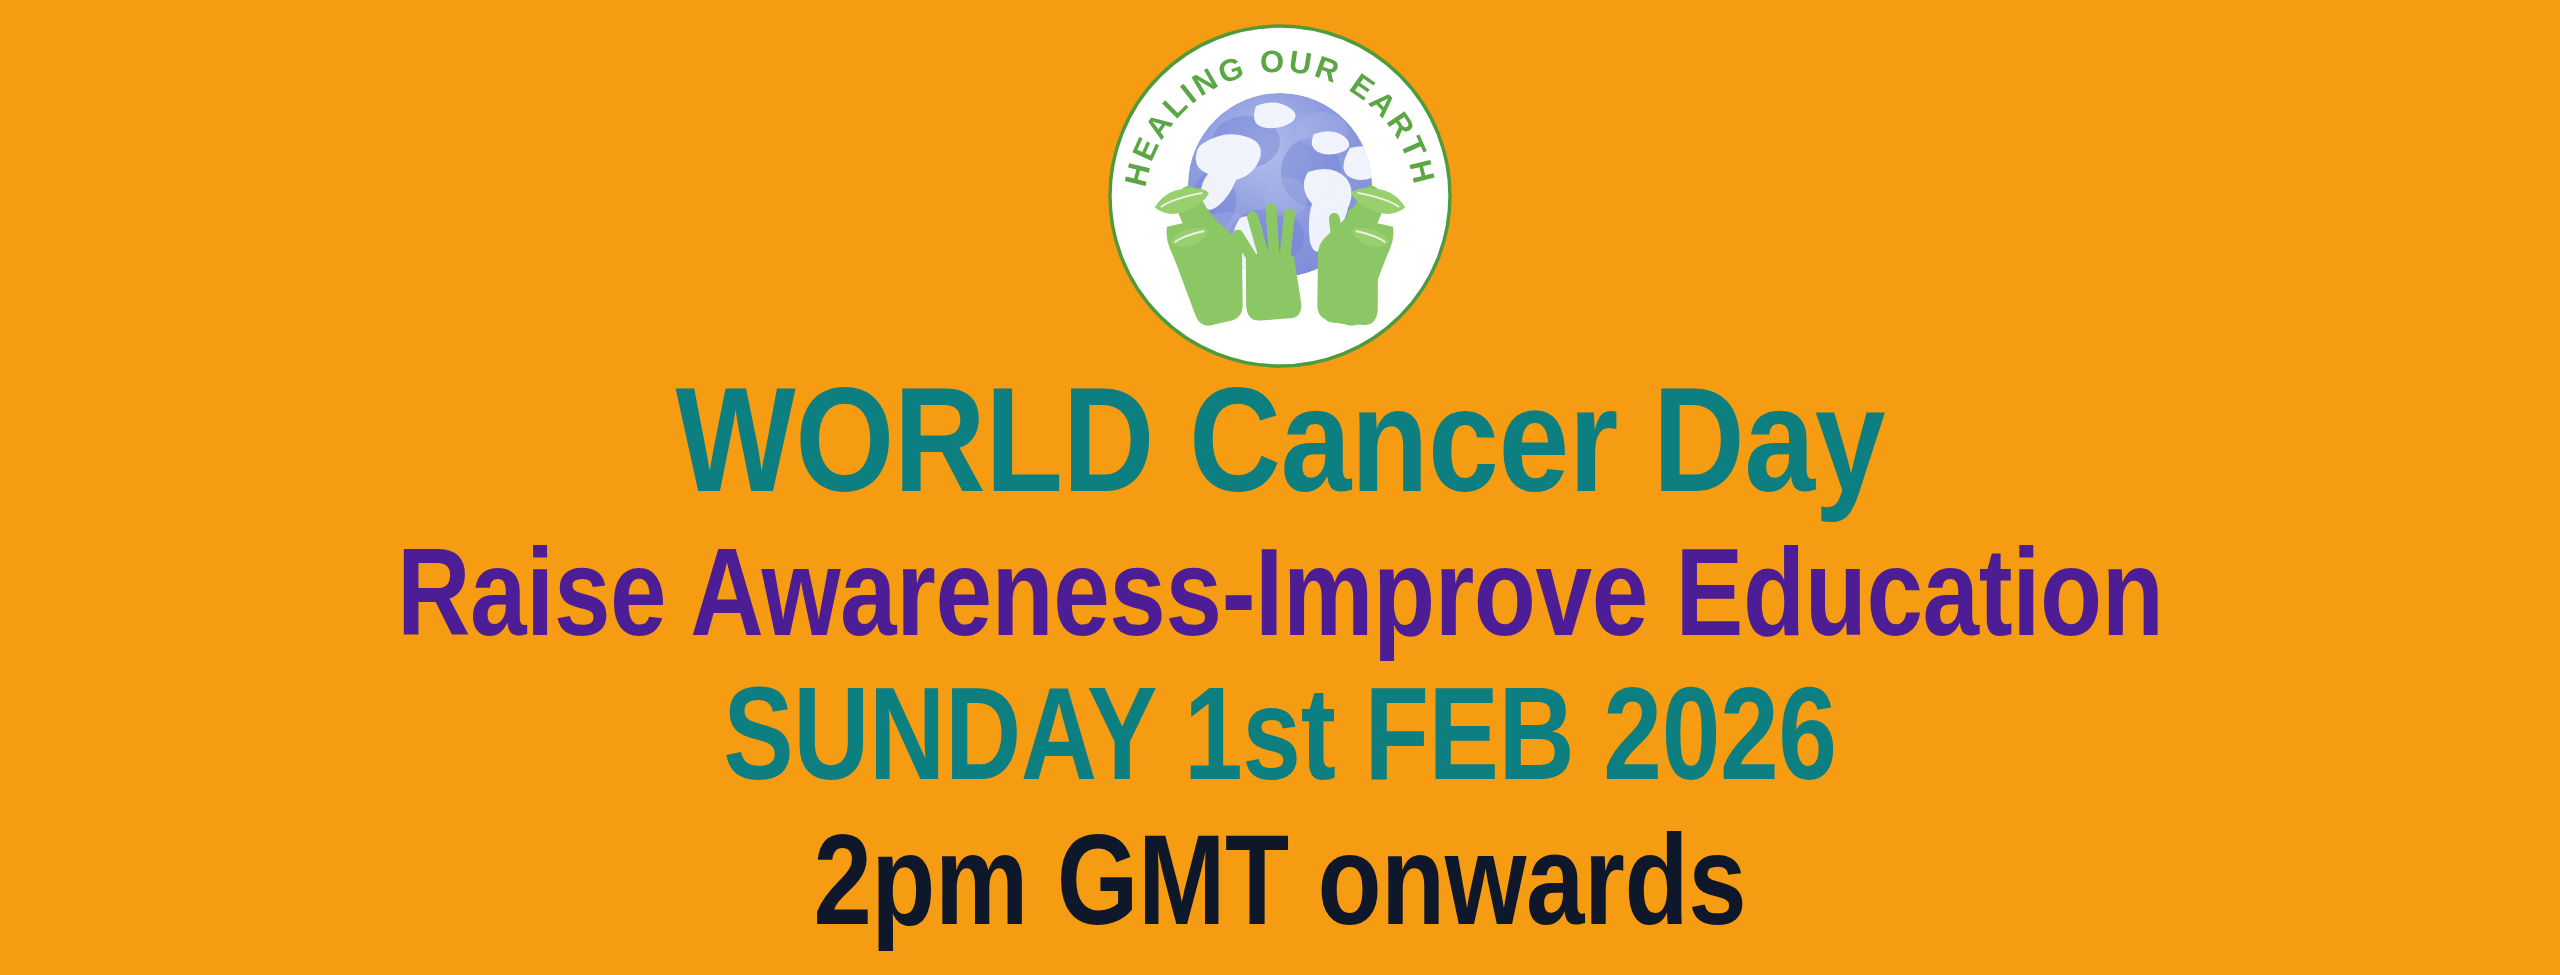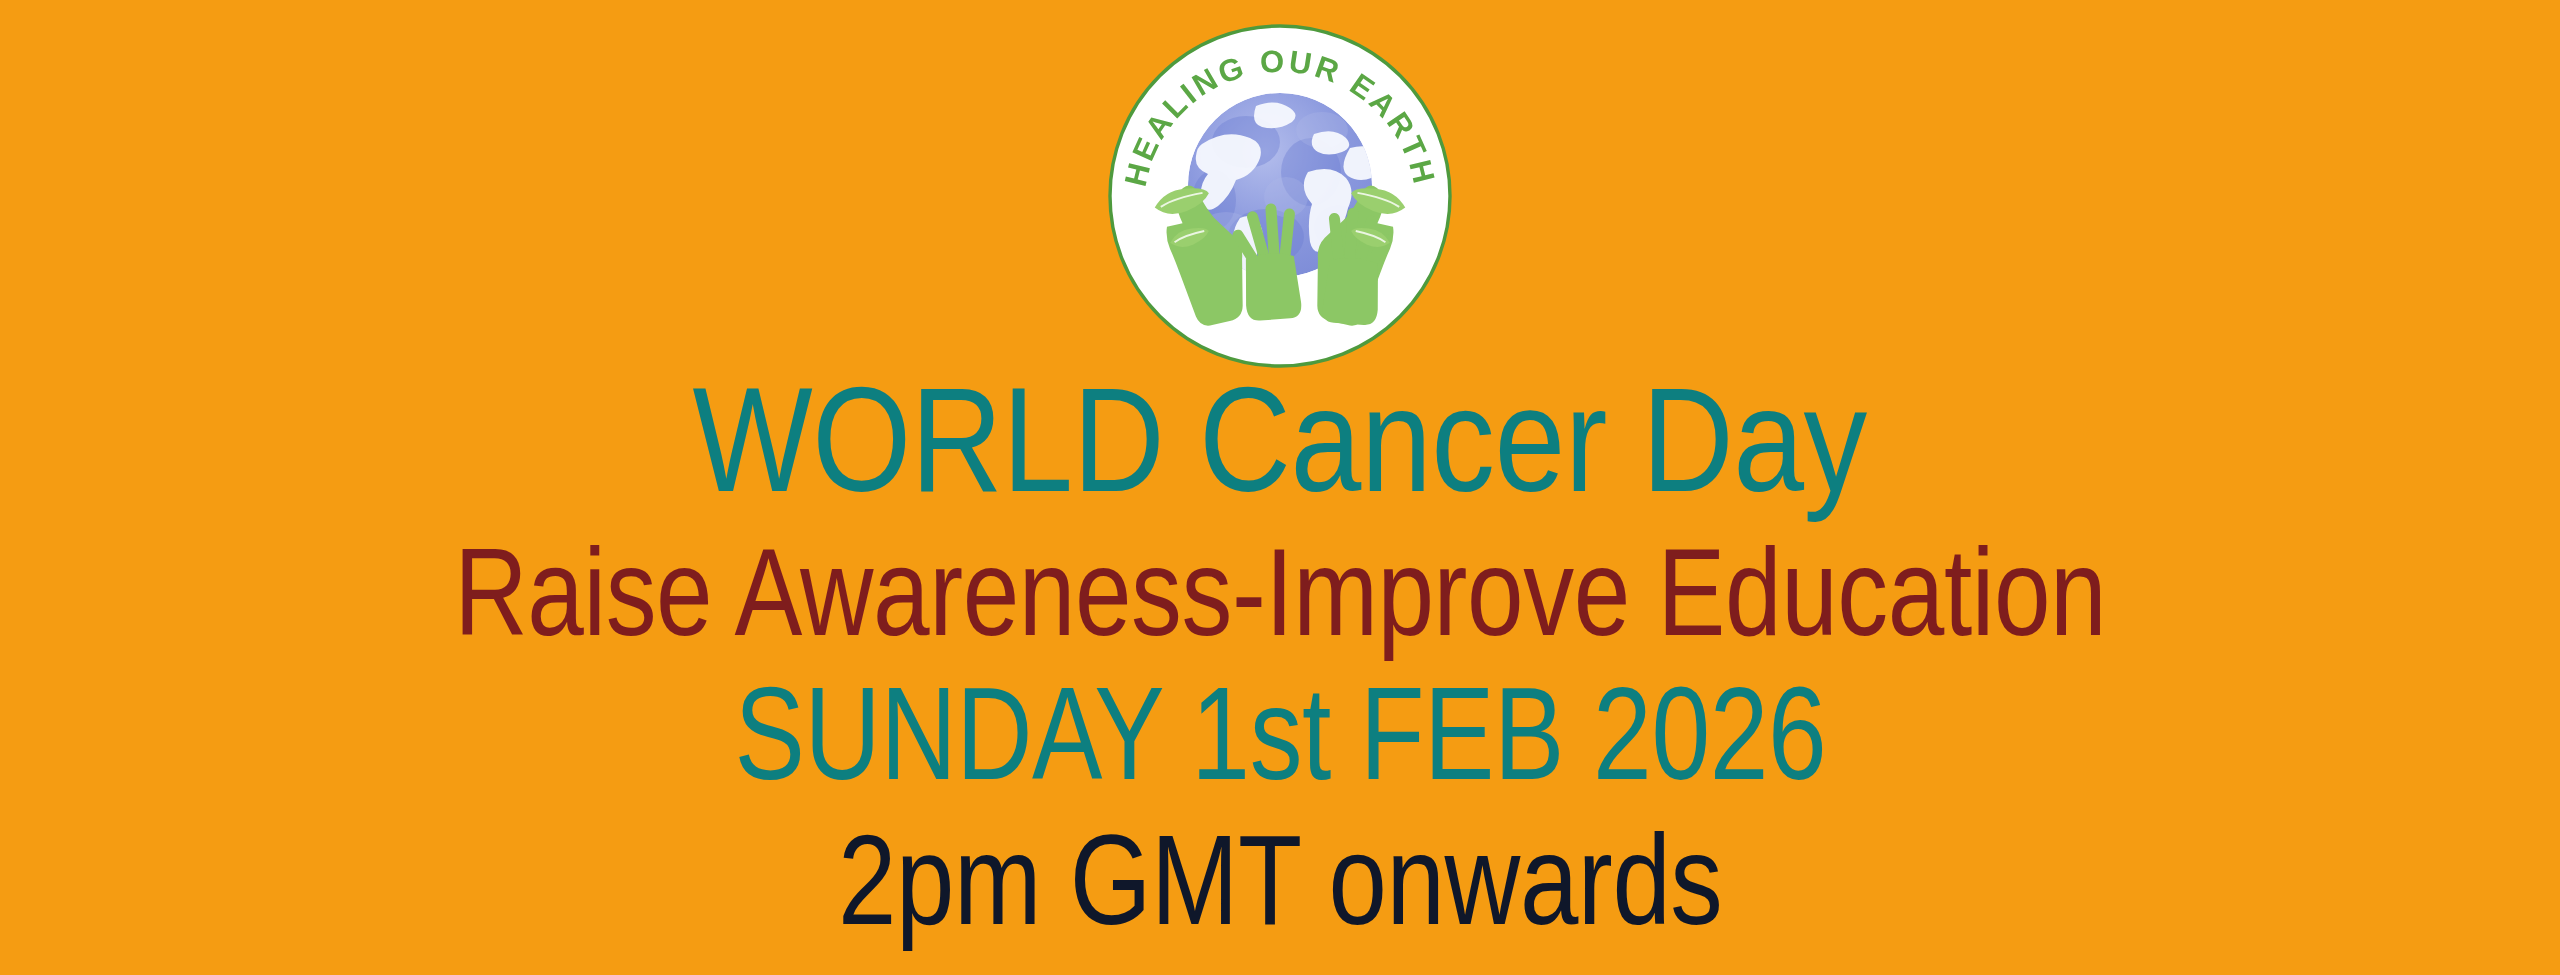--- a/index.html
+++ b/index.html
@@ -32,41 +32,41 @@
     position: absolute;
     left: 0;
     top: 366px;
     width: 2560px;
     text-align: center;
   }
 
   .line {
     display: block;
     white-space: nowrap;
-    font-weight: 400;
+    font-weight: 700;
     line-height: 1.0;
     letter-spacing: -0.5px;
     -webkit-font-smoothing: antialiased;
   }
 
   
   .squeeze {
     display: inline-block;
     transform-origin: center center;
   }
 
   #line-title {
     color: #0D7F80;
     font-size: 148px;
     margin-top: 0;
   }
   #line-title .squeeze { transform: scaleX(0.86); }
 
   #line-subtitle {
-    color: #7f1d1d;
+    color: #4c1d95;
     font-size: 124px;
     margin-top: 16px;
   }
   #line-subtitle .squeeze { transform: scaleX(0.82); }
 
   #line-date {
     color: #0D7F80;
     font-size: 132px;
     margin-top: 14px;
   }

